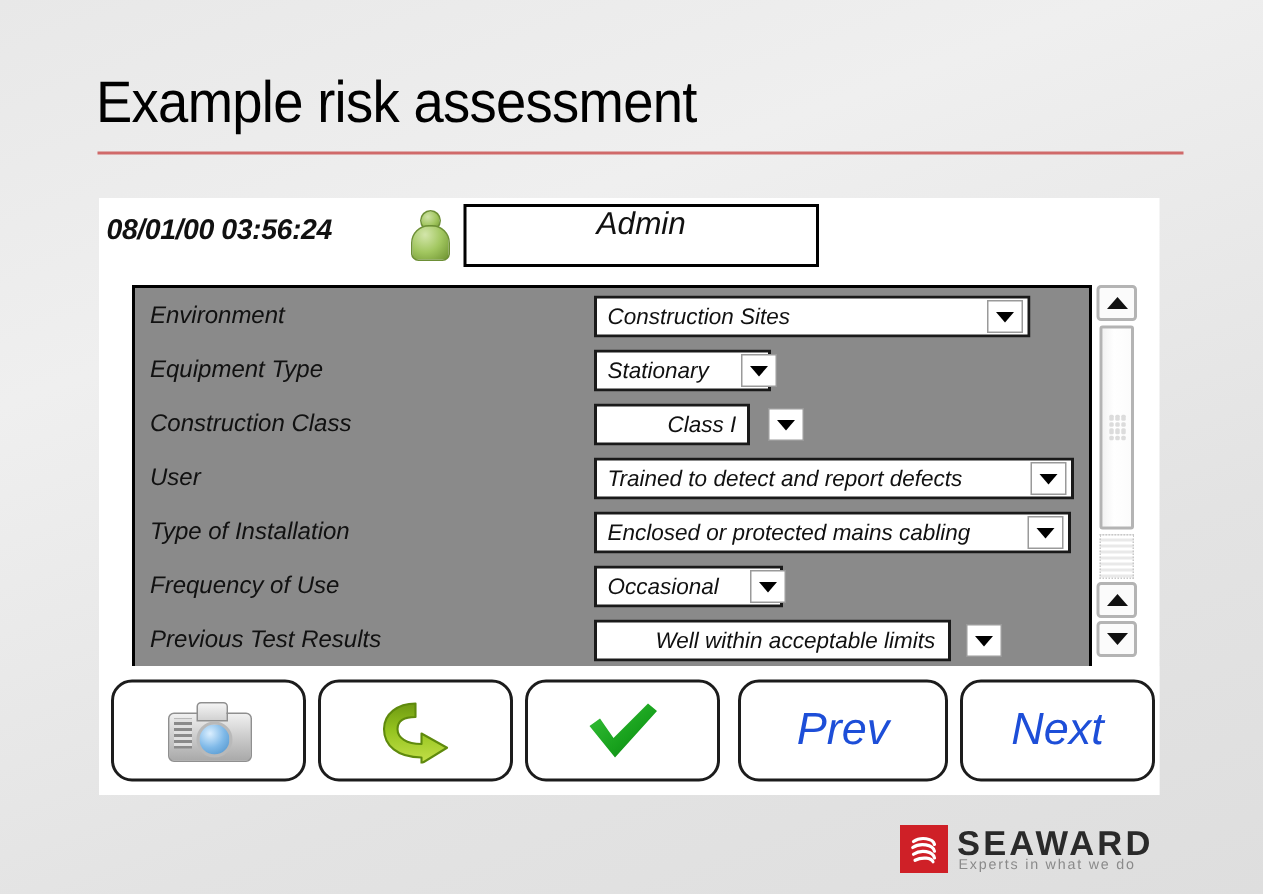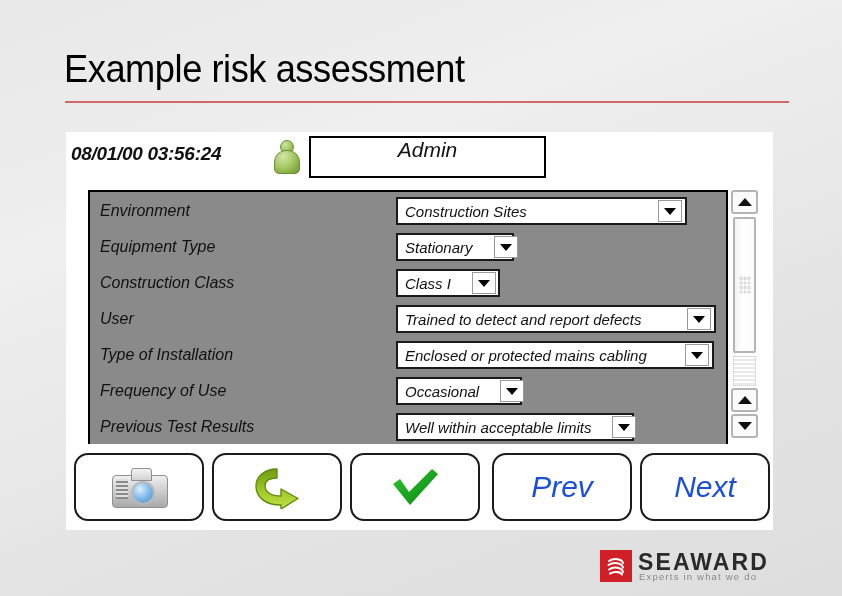--- a/index.html
+++ b/index.html
@@ -388,21 +388,21 @@
         </div>
         <div class="form-row" style="top: 39px;">
           <div class="row-label">Equipment Type</div>
           <div class="combo" style="left: 306px; width: 118px;">
             <span class="combo-text">Stationary</span>
             <span class="combo-arrow"></span>
           </div>
         </div>
         <div class="form-row" style="top: 75px;">
           <div class="row-label">Construction Class</div>
-          <div class="combo" style="left: 306px; width: 104px;">
+          <div class="combo" style="left: 306px; width: 104px; padding-left: 40px;">
             <span class="combo-text">Class I</span>
             <span class="combo-arrow"></span>
           </div>
         </div>
         <div class="form-row" style="top: 111px;">
           <div class="row-label">User</div>
           <div class="combo" style="left: 306px; width: 320px;">
             <span class="combo-text">Trained to detect and report defects</span>
             <span class="combo-arrow"></span>
           </div>
@@ -416,21 +416,21 @@
         </div>
         <div class="form-row" style="top: 183px;">
           <div class="row-label">Frequency of Use</div>
           <div class="combo" style="left: 306px; width: 126px;">
             <span class="combo-text">Occasional</span>
             <span class="combo-arrow"></span>
           </div>
         </div>
         <div class="form-row" style="top: 219px;">
           <div class="row-label">Previous Test Results</div>
-          <div class="combo" style="left: 306px; width: 238px;">
+          <div class="combo" style="left: 306px; width: 238px; padding-left: 32px;">
             <span class="combo-text">Well within acceptable limits</span>
             <span class="combo-arrow"></span>
           </div>
         </div>
       </div>
 
     <div class="scrollbar">
       <div class="sb-btn up top"></div>
       <div class="sb-thumb">
         <div class="sb-grip">

